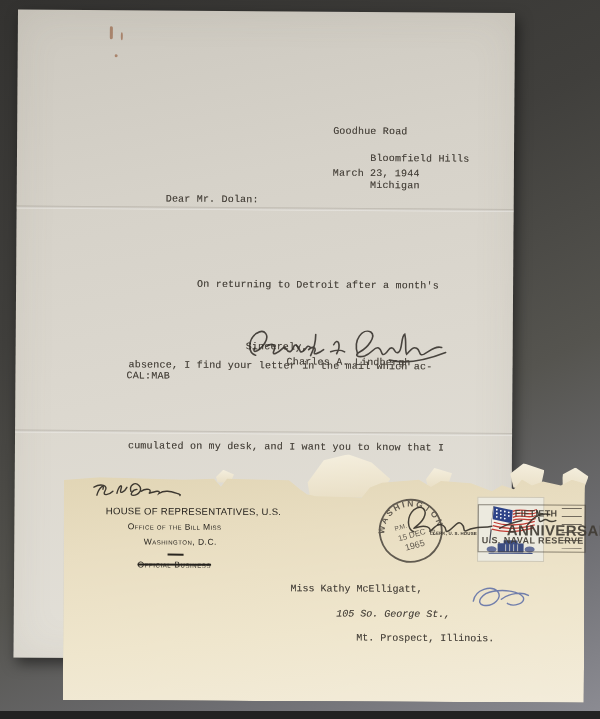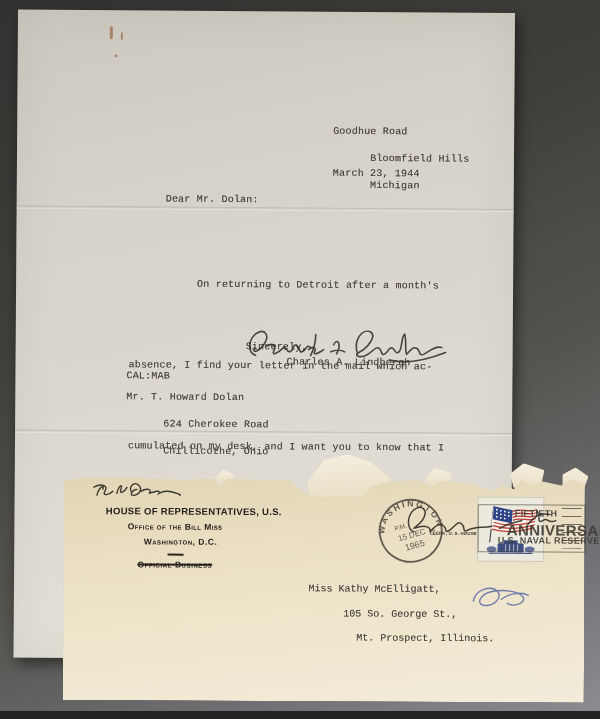--- a/index.html
+++ b/index.html
@@ -39,46 +39,46 @@
   .flap.f1{left:238px;top:-21px;width:88px;height:44px;transform:rotate(-4deg);
     clip-path:polygon(6% 58%,26% 10%,54% 0%,80% 22%,100% 62%,86% 100%,8% 96%);}
   .flap.f2{left:362px;top:-8px;width:26px;height:19px;
     clip-path:polygon(0 60%,32% 0,100% 28%,82% 100%,8% 100%);}
   .flap.f3{left:446px;top:-13px;width:34px;height:27px;transform:rotate(3deg);
     clip-path:polygon(0 42%,38% 0,100% 22%,90% 100%,12% 92%);}
   .flap.f4{left:152px;top:-5px;width:18px;height:13px;
     clip-path:polygon(0 55%,40% 0,100% 35%,80% 100%,10% 100%);}
   .flap.f5{left:498px;top:-9px;width:26px;height:22px;transform:rotate(9deg);
     clip-path:polygon(0 40%,45% 0,100% 30%,88% 100%,8% 92%);}
-  .cc{position:absolute;color:#24211c;font-weight:bold;white-space:nowrap;padding-left:16px;}
+  .cc{position:absolute;color:#24211c;font-weight:normal;white-space:nowrap;padding-left:16px;}
   .cc1{left:26px;top:31px;font-size:9.5px;letter-spacing:.3px;}
   .cc2{left:48px;top:47px;font-size:8.5px;font-variant:small-caps;letter-spacing:.4px;}
   .cc3{left:64px;top:62px;font-size:8.5px;font-variant:small-caps;letter-spacing:.5px;text-align:right;}
   .cc-dash{position:absolute;left:104px;top:79px;width:16px;height:2px;background:#2a2620;}
   .ccob{left:58px;top:85px;font-size:8.5px;font-variant:small-caps;letter-spacing:.6px;
     text-decoration:line-through;text-decoration-thickness:1.5px;}
   .sig-dolan{position:absolute;left:24px;top:3px;}
   .postmark{position:absolute;left:309px;top:17px;opacity:.85;}
   .slogan{position:absolute;left:414px;top:28px;width:106px;height:46px;
     border:1px solid rgba(72,65,54,.6);color:#3f3a32;}
   .slogan .sl{position:absolute;font-weight:bold;white-space:nowrap;opacity:.9;}
   .sl1{left:36px;top:3px;font-size:9px;letter-spacing:.4px;}
   .sl2{left:28px;top:16px;font-size:15px;letter-spacing:.4px;}
-  .sl3{left:3px;top:30px;font-size:9px;letter-spacing:.4px;margin-left:16px;}
+  .sl3{left:3px;top:30px;font-size:9px;letter-spacing:.4px;}
   .bars{position:absolute;left:498px;top:31px;width:20px;height:41px;opacity:.75;
     background:repeating-linear-gradient(180deg,#4a443c 0 1.5px,transparent 1.5px 8px);}
   .stamp{position:absolute;left:413px;top:20px;}
   .sig-ralph{position:absolute;left:332px;top:26px;}
   .clerk{position:absolute;left:366px;top:55px;font-size:8px;color:#3a352d;font-weight:bold;
     transform:scale(.55);transform-origin:0 0;white-space:nowrap;letter-spacing:.3px;}
   .scribble{position:absolute;left:402px;top:103px;}
   .envtype{position:absolute;font-family:"Liberation Mono",monospace;font-size:10px;
     color:#46413a;white-space:pre;text-shadow:0 0 .4px rgba(70,64,54,.45);}
-  .adr1{left:245px;top:108px;}
-  .adr2{left:280px;top:133px;}
+  .adr1{left:227px;top:108px;}
+  .adr2{left:273px;top:133px;font-style:italic;}
   .adr3{left:293px;top:157px;font-family:Liberation Mono, monospace;}
 </style>
 </head>
 <body>
 
 <div class="photo">
 
   <div class="letter">
     <div class="crease c1"></div>
     <div class="crease c2"></div>
@@ -108,23 +108,20 @@
         <path d="M27,23 C33,19 37,22 34,28 C32,33 39,29 43,25 C47,21 46,30 51,28 C55,26 53,20 57,22 C61,24 59,30 63,28 C67,26 67,20 71,24"></path>
         <path d="M76,11 C76,19 73,28 71,32 M69,26 C73,22 77,24 75,28 C73,32 79,30 84,26"></path>
         <path d="M94,21 C98,13 102,21 97,30 M91,28 C96,26 102,26 105,28"></path>
         <path d="M118,30 C113,16 123,4 131,8 C137,12 128,24 120,28 C114,31 118,34 125,32 C133,29 135,22 139,24 C143,26 141,32 145,30 C149,28 149,22 153,24 C156,26 155,30 159,28 C163,26 161,12 165,10 C167,18 165,26 167,30 C171,26 173,22 177,24 C181,26 179,32 184,30 C190,27 195,21 202,23"></path>
         <path d="M150,36 C166,40 186,36 206,28"></path>
       </g>
     </svg>
 
     <div class="type typedname">Charles A. Lindbergh</div>
     <div class="type initials">CAL:MAB</div>
-    <div class="type recip"><span>Mr. T. Howard Dolan</span><br>
-      <span>624 Cherokee Road</span><br>
-      <span>Chillicothe, Ohio</span></div>
   </div>
 
   <div class="envelope">
     <div class="flap f1"></div>
     <div class="flap f2"></div>
     <div class="flap f3"></div>
     <div class="flap f4"></div>
     <div class="flap f5"></div>
     <div class="env-paper"></div>
 

